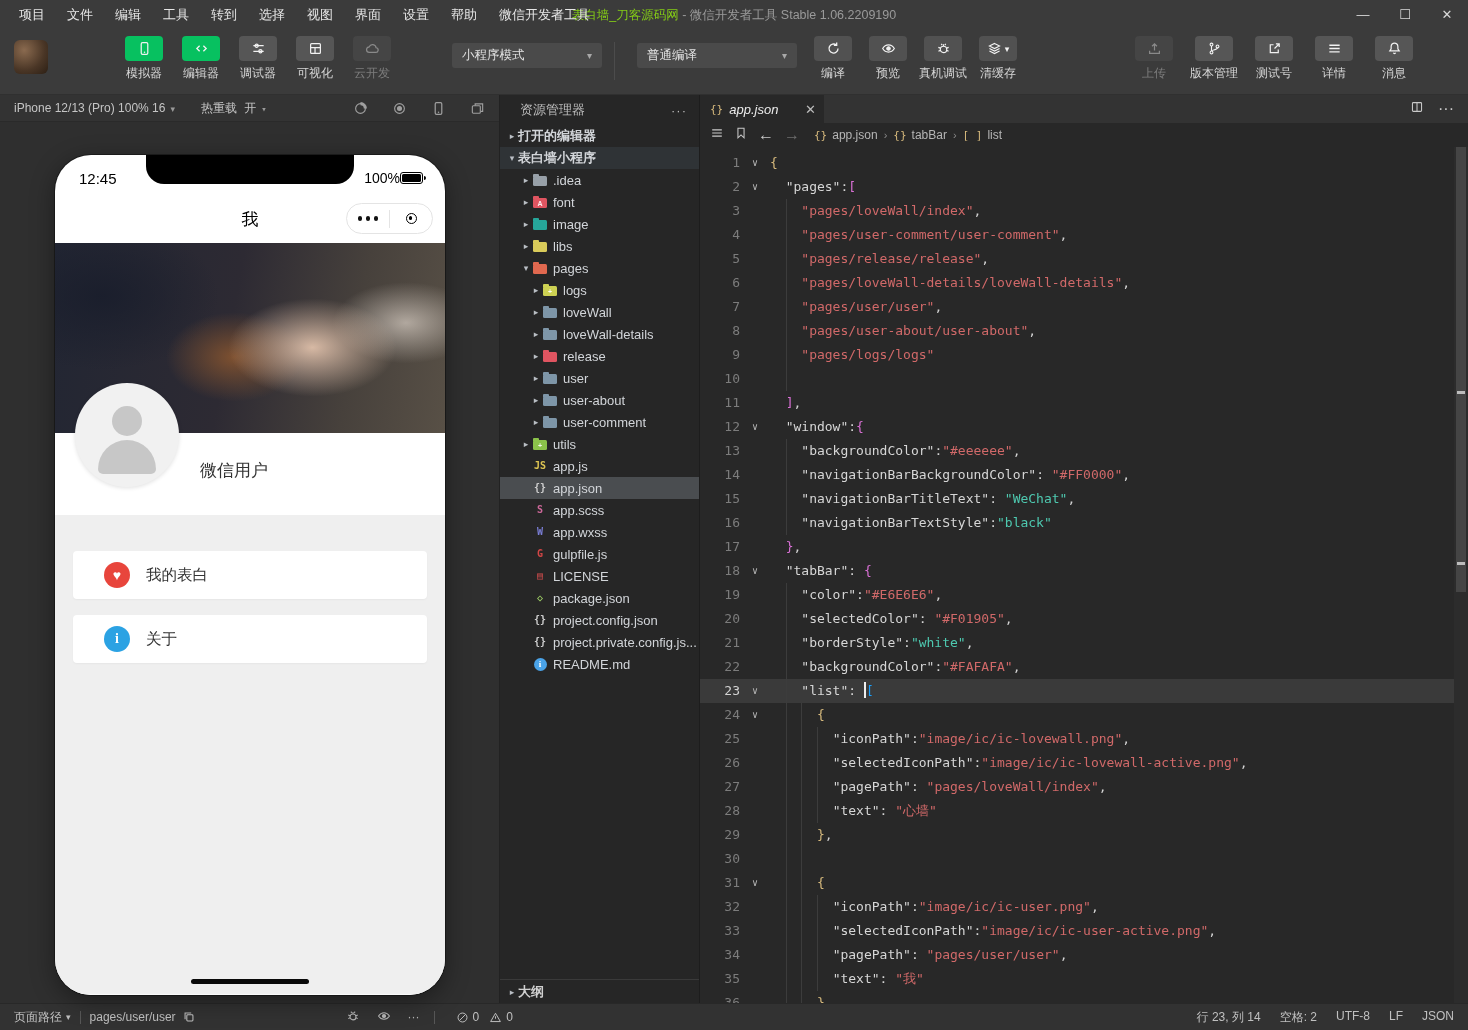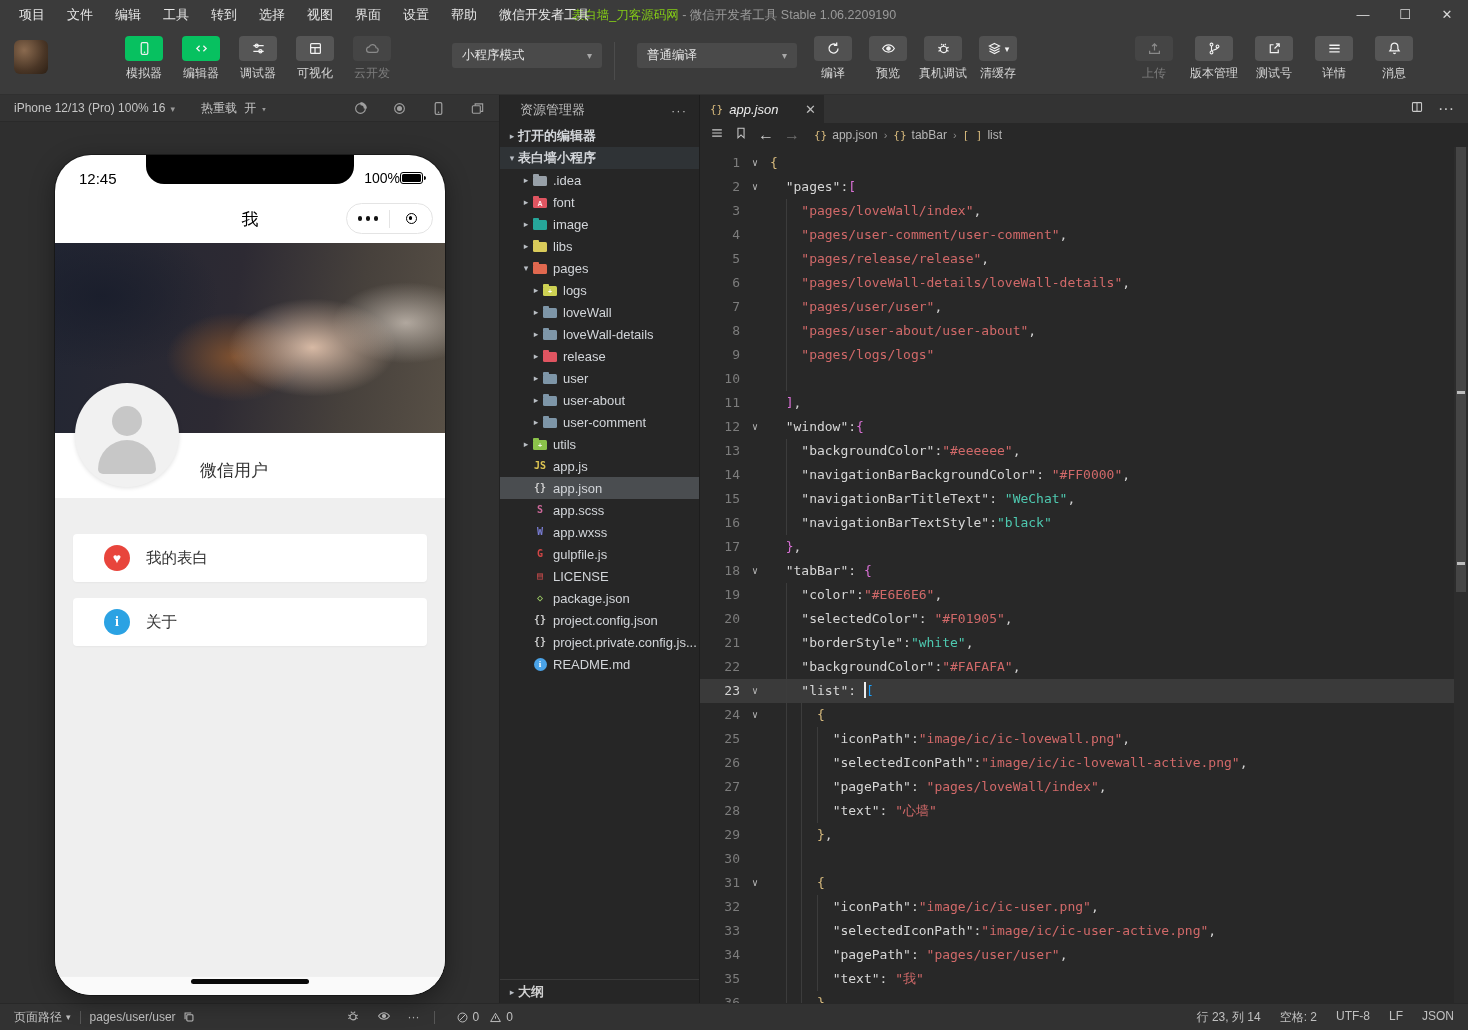--- a/index.html
+++ b/index.html
@@ -65,21 +65,21 @@
   .cap-target { flex:1; display:flex; justify-content:center; }
   .cap-target i { width:11px; height:11px; border:1.6px solid #000; border-radius:50%; position:relative; }
   .cap-target i:after { content:""; position:absolute; left:2.2px; top:2.2px; width:3.4px; height:3.4px; background:#000; border-radius:50%; }
   .hero { height:190px;
     background:
       radial-gradient(ellipse 120px 70px at 66% 55%, rgba(223,192,170,.95), rgba(223,192,170,0) 70%),
       radial-gradient(ellipse 95px 62px at 46% 60%, rgba(133,84,48,.92), rgba(133,84,48,0) 72%),
       radial-gradient(ellipse 105px 58px at 90% 42%, rgba(210,200,190,.75), rgba(210,200,190,0) 70%),
       radial-gradient(ellipse 150px 95px at 12% 28%, rgba(26,30,44,.95), rgba(26,30,44,0) 78%),
       linear-gradient(100deg,#222633 0%, #2d2a33 45%, #47413c 75%, #585046 100%); }
-  .profile { height:65px; background:#fff; position:relative; }
+  .profile { height:82px; background:#fff; position:relative; }
   .avatar { position:absolute; left:20px; top:-50px; width:104px; height:104px; border-radius:50%; background:#f1f1f1; box-shadow:0 1px 4px rgba(0,0,0,.12); overflow:hidden; }
   .avatar .head { position:absolute; left:37px; top:23px; width:30px; height:30px; border-radius:50%; background:#c7c7c7; }
   .avatar .bodyv { position:absolute; left:23px; top:57px; width:58px; height:34px; border-radius:29px 29px 5px 5px; background:#c7c7c7; }
   .uname { position:absolute; left:145px; top:26px; font-size:17px; color:#333; }
   .plist { height:478px; background:#efefef; padding-top:36px; }
   .prow { margin:0 18px 16px 18px; height:48px; background:#fff; border-radius:4px; box-shadow:0 1px 2px rgba(0,0,0,.04); display:flex; align-items:center; padding-left:31px; }
   .picon { width:26px; height:26px; border-radius:50%; color:#fff; display:flex; align-items:center; justify-content:center; margin-right:16px; }
   .picon.heart { font-size:14px; padding-bottom:1px; }
   .picon.info { font-size:14px; font-weight:bold; font-family:"Liberation Serif",serif; }
   .prow span.lbl { font-size:15.5px; color:#333; }

